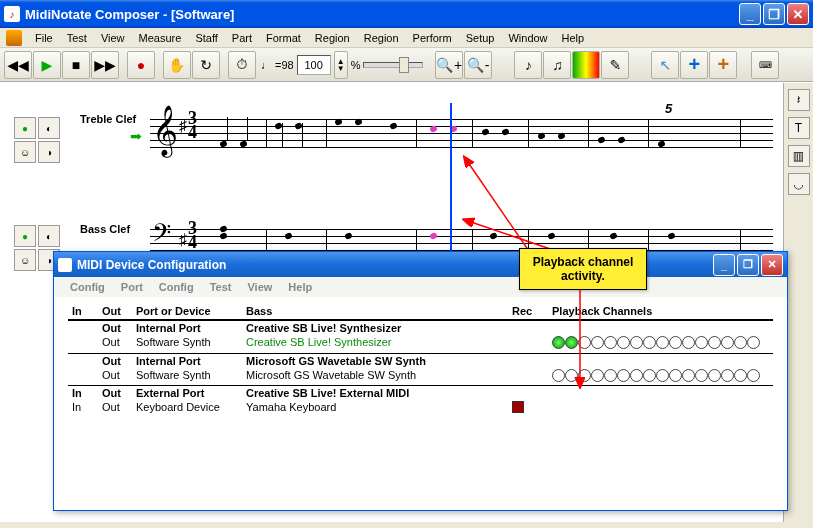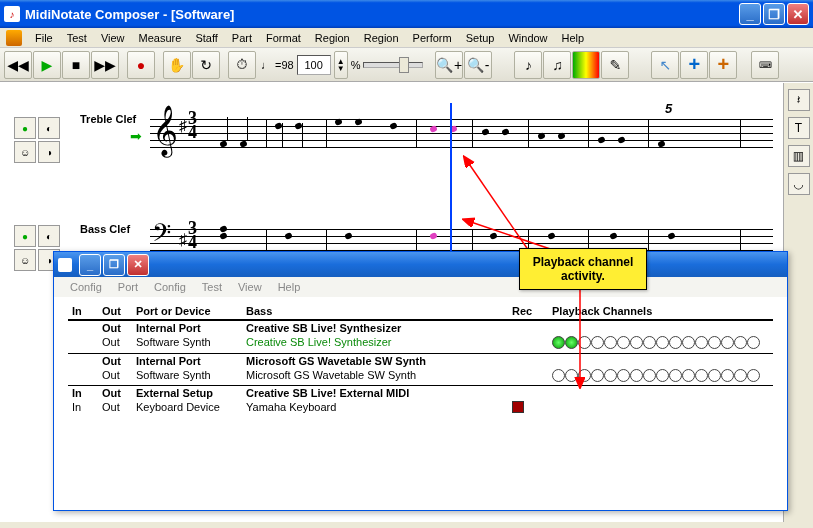--- a/index.html
+++ b/index.html
@@ -48,21 +48,21 @@
   .note.pink { background: #e040c0; }
   .stem { position: absolute; width: 1px; height: 24px; background: #000; }
   .barline-v { position: absolute; width: 1px; background: #000; top: 26px; height: 29px; }
   
   
   .dialog { position: absolute; left: 53px; top: 251px; width: 735px; height: 260px; background: #fff; border: 1px solid #0054e3; box-shadow: 2px 2px 6px rgba(0,0,0,.3); }
   .dlg-title { height: 25px; background: linear-gradient(to bottom, #4a95ef 0%, #1a6ddb 50%, #155ec0 100%); display: flex; align-items: center; padding: 0 4px; color: white; font-weight: bold; }
   .dlg-title .icon { width: 14px; height: 14px; background: #fff; border-radius: 2px; margin-right: 5px; }
   .dlg-title .t { flex: 1; font-size: 12px; }
   .dlg-menu { height: 20px; background: #f4f4f0; display: flex; align-items: center; padding-left: 8px; color: #888; }
-  .dlg-menu span { padding: 2px 8px; }
+  .dlg-menu span { padding: 2px 8px; font-weight: bold; }
   .dlg-body { padding: 6px 14px; background: white; }
   .dlg-heading { text-align: center; font-size: 18px; font-weight: bold; padding: 6px 0 10px; }
   .dlg-table { width: 100%; border-collapse: collapse; font-size: 11px; }
   .dlg-table th { text-align: left; font-weight: bold; border-bottom: 2px solid #000; padding: 2px 4px; }
   .dlg-table td { padding: 1px 4px; vertical-align: top; }
   .grp-sep td { border-bottom: 1px solid #000; height: 3px; padding: 0; }
   .green-text { color: #0a8a0a; }
   .channels { display: flex; gap: 0; }
   .ch { width: 13px; height: 13px; border: 1px solid #444; border-radius: 50%; background: #fff; }
   .ch.on { background: radial-gradient(#6f6,#090); }
@@ -269,20 +269,21 @@
       </marker>
     </defs>
   <line x1="531" y1="254" x2="465" y2="158" stroke="#f00" stroke-width="1.5" marker-end="url(#ah)"></line>
   <line x1="565" y1="254" x2="465" y2="220" stroke="#f00" stroke-width="1.5" marker-end="url(#ah)"></line>
   <line x1="580" y1="290" x2="580" y2="386" stroke="#f00" stroke-width="1.5" marker-end="url(#ah)"></line>
 </svg>
 
 <div class="dialog">
   <div class="dlg-title">
     <span class="icon"></span>
+    <span class="t">MIDI Device Configuration</span>
     <span class="winbtn min">_</span>
     <span class="winbtn max">❐</span>
     <span class="winbtn close">✕</span>
   </div>
   <div class="dlg-menu">
     <span>Config</span>
     <span>Port</span>
     <span>Config</span>
     <span>Test</span>
     <span>View</span>
@@ -381,21 +382,21 @@
                 <span class="ch"></span>
               </div>
             </td>
           </tr>
           <tr class="grp-sep">
             <td colspan="6"></td>
           </tr>
           <tr>
             <td class="bold">In</td>
             <td class="bold">Out</td>
-            <td class="bold">External Setup</td>
+            <td class="bold">External Port</td>
             <td class="bold">Creative SB Live! External MIDI</td>
             <td></td>
             <td></td>
           </tr>
           <tr>
             <td class="">In</td>
             <td class="">Out</td>
             <td class="">Keyboard Device</td>
             <td class="">Yamaha Keyboard</td>
             <td><span class="rec-dot"></span></td>

